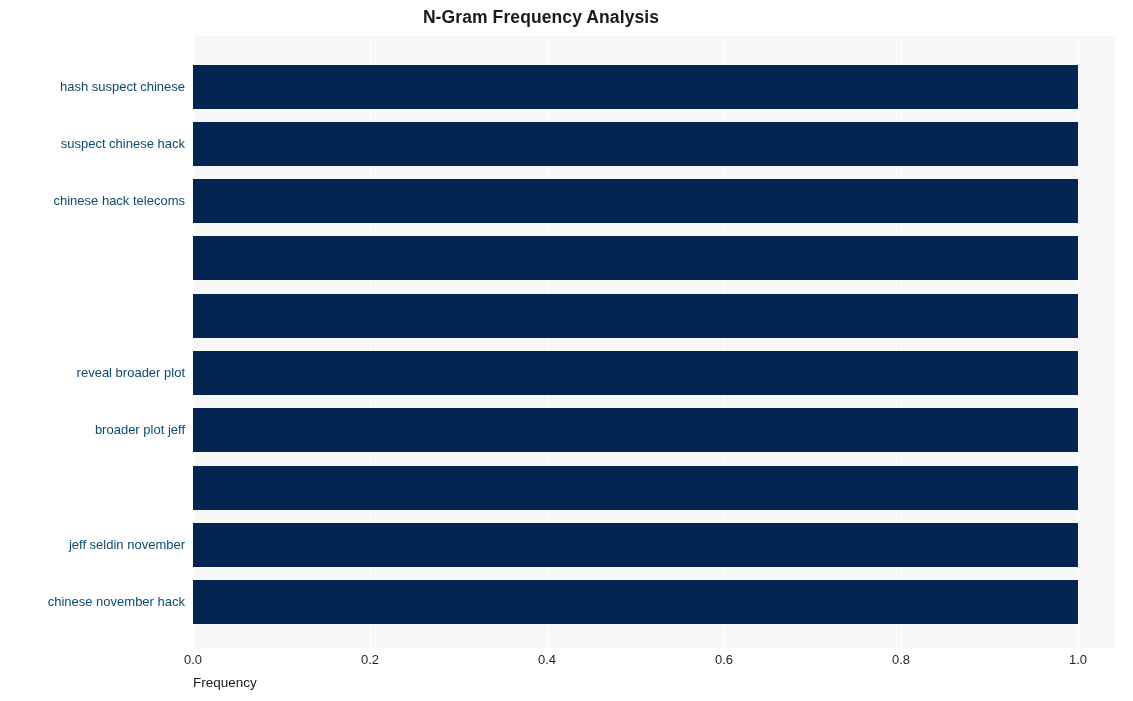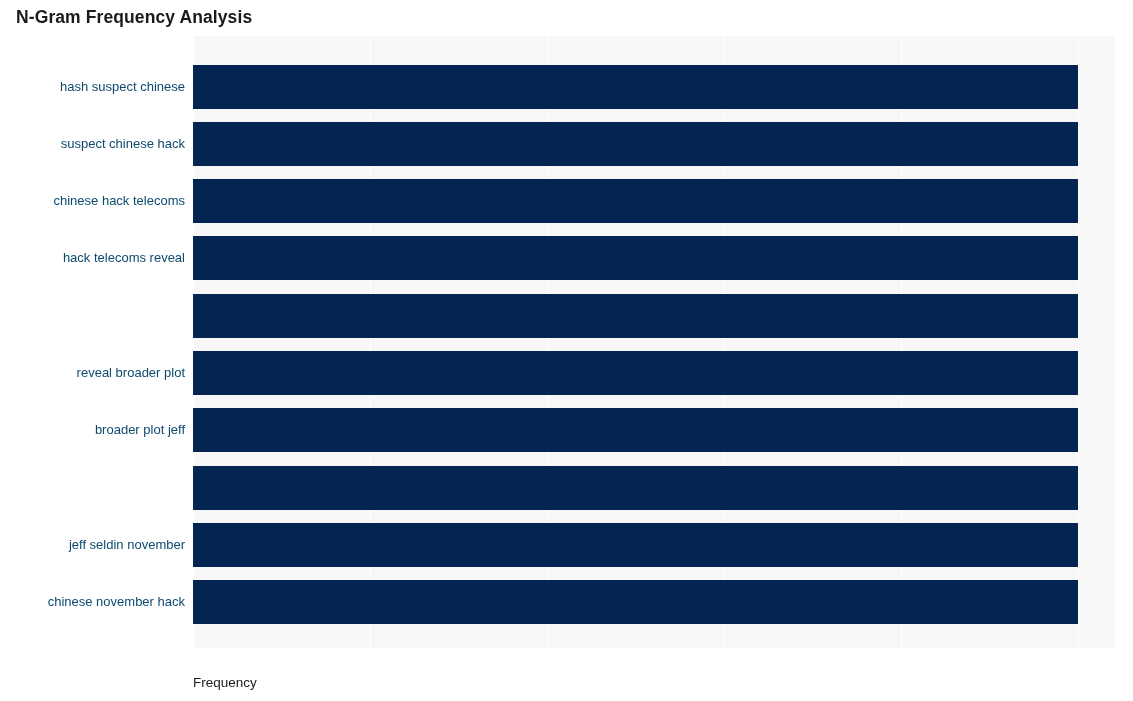--- a/index.html
+++ b/index.html
@@ -16,23 +16,24 @@
 
   .figure {
     position: relative;
     width: 1133px;
     height: 701px;
     background: #ffffff;
   }
 
   .chart-title {
     position: absolute;
-    left: 16px;
+    left: 2px;
     top: 7px;
     width: 1078px;
+    text-align: center;
     font-size: 17.5px;
     font-weight: bold;
     color: #1a1a1a;
     letter-spacing: 0.1px;
   }
 
   
   .plot-area {
     position: absolute;
     left: 193px;
@@ -168,23 +169,30 @@
         <div class="bar-slot" style="top: 544.2px; width: 922px;">
           <div class="bar" title="seldin november hack: 1" style="width: 885px; background: rgb(4, 36, 81);"></div>
         </div>
       </div>
   </div>
 
   <div class="ylabels">
       <div class="ylabel" style="top: 28.5px;">hash suspect chinese</div>
       <div class="ylabel" style="top: 85.8px;">suspect chinese hack</div>
       <div class="ylabel" style="top: 143.1px;">chinese hack telecoms</div>
-      <div class="ylabel" style="top: 200.4px;">hack telecoms reveal</div>
       <div class="ylabel" style="top: 372.3px;">broader plot jeff</div>
       <div class="ylabel" style="top: 315px;">reveal broader plot</div>
       <div class="ylabel" style="top: 486.9px;">jeff seldin november</div>
       <div class="ylabel" style="top: 544.2px;">chinese november hack</div>
     </div>
 
+  <div class="xticks">
+      <div class="xtick" style="left: 193px;">0.0</div>
+      <div class="xtick" style="left: 370px;">0.2</div>
+      <div class="xtick" style="left: 547px;">0.4</div>
+      <div class="xtick" style="left: 724px;">0.6</div>
+      <div class="xtick" style="left: 901px;">0.8</div>
+      <div class="xtick" style="left: 1078px;">1.0</div>
+    </div>
 
   <div class="xaxis-label">Frequency</div>
 
 </div>
 
 </body></html>

